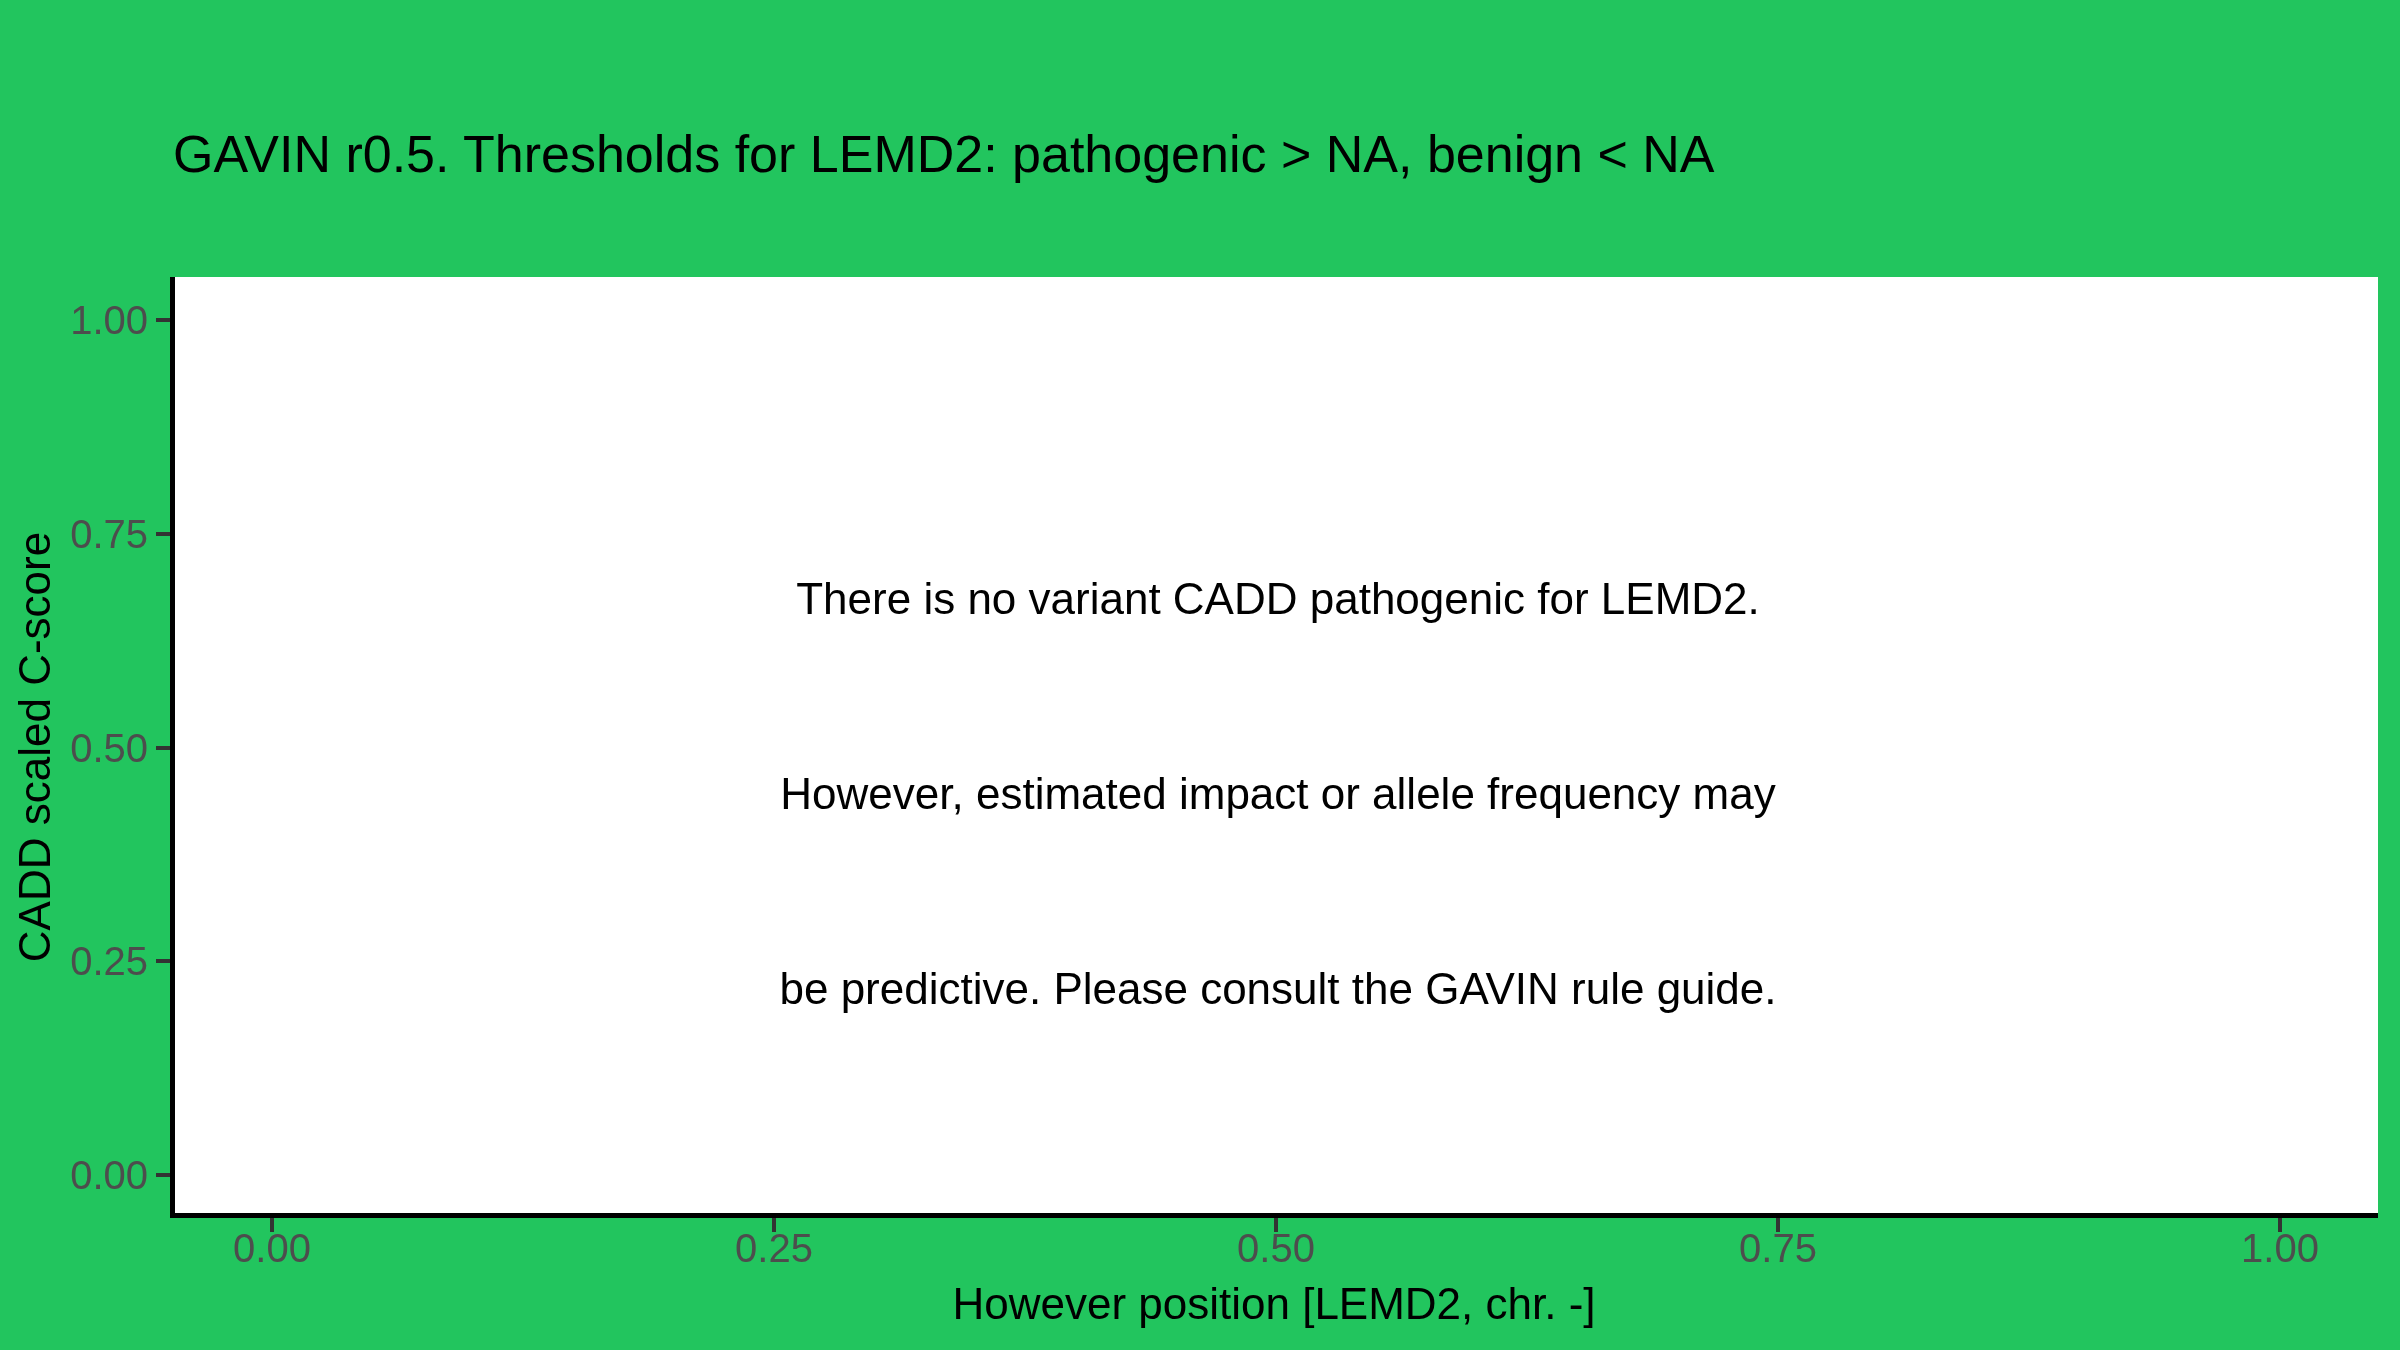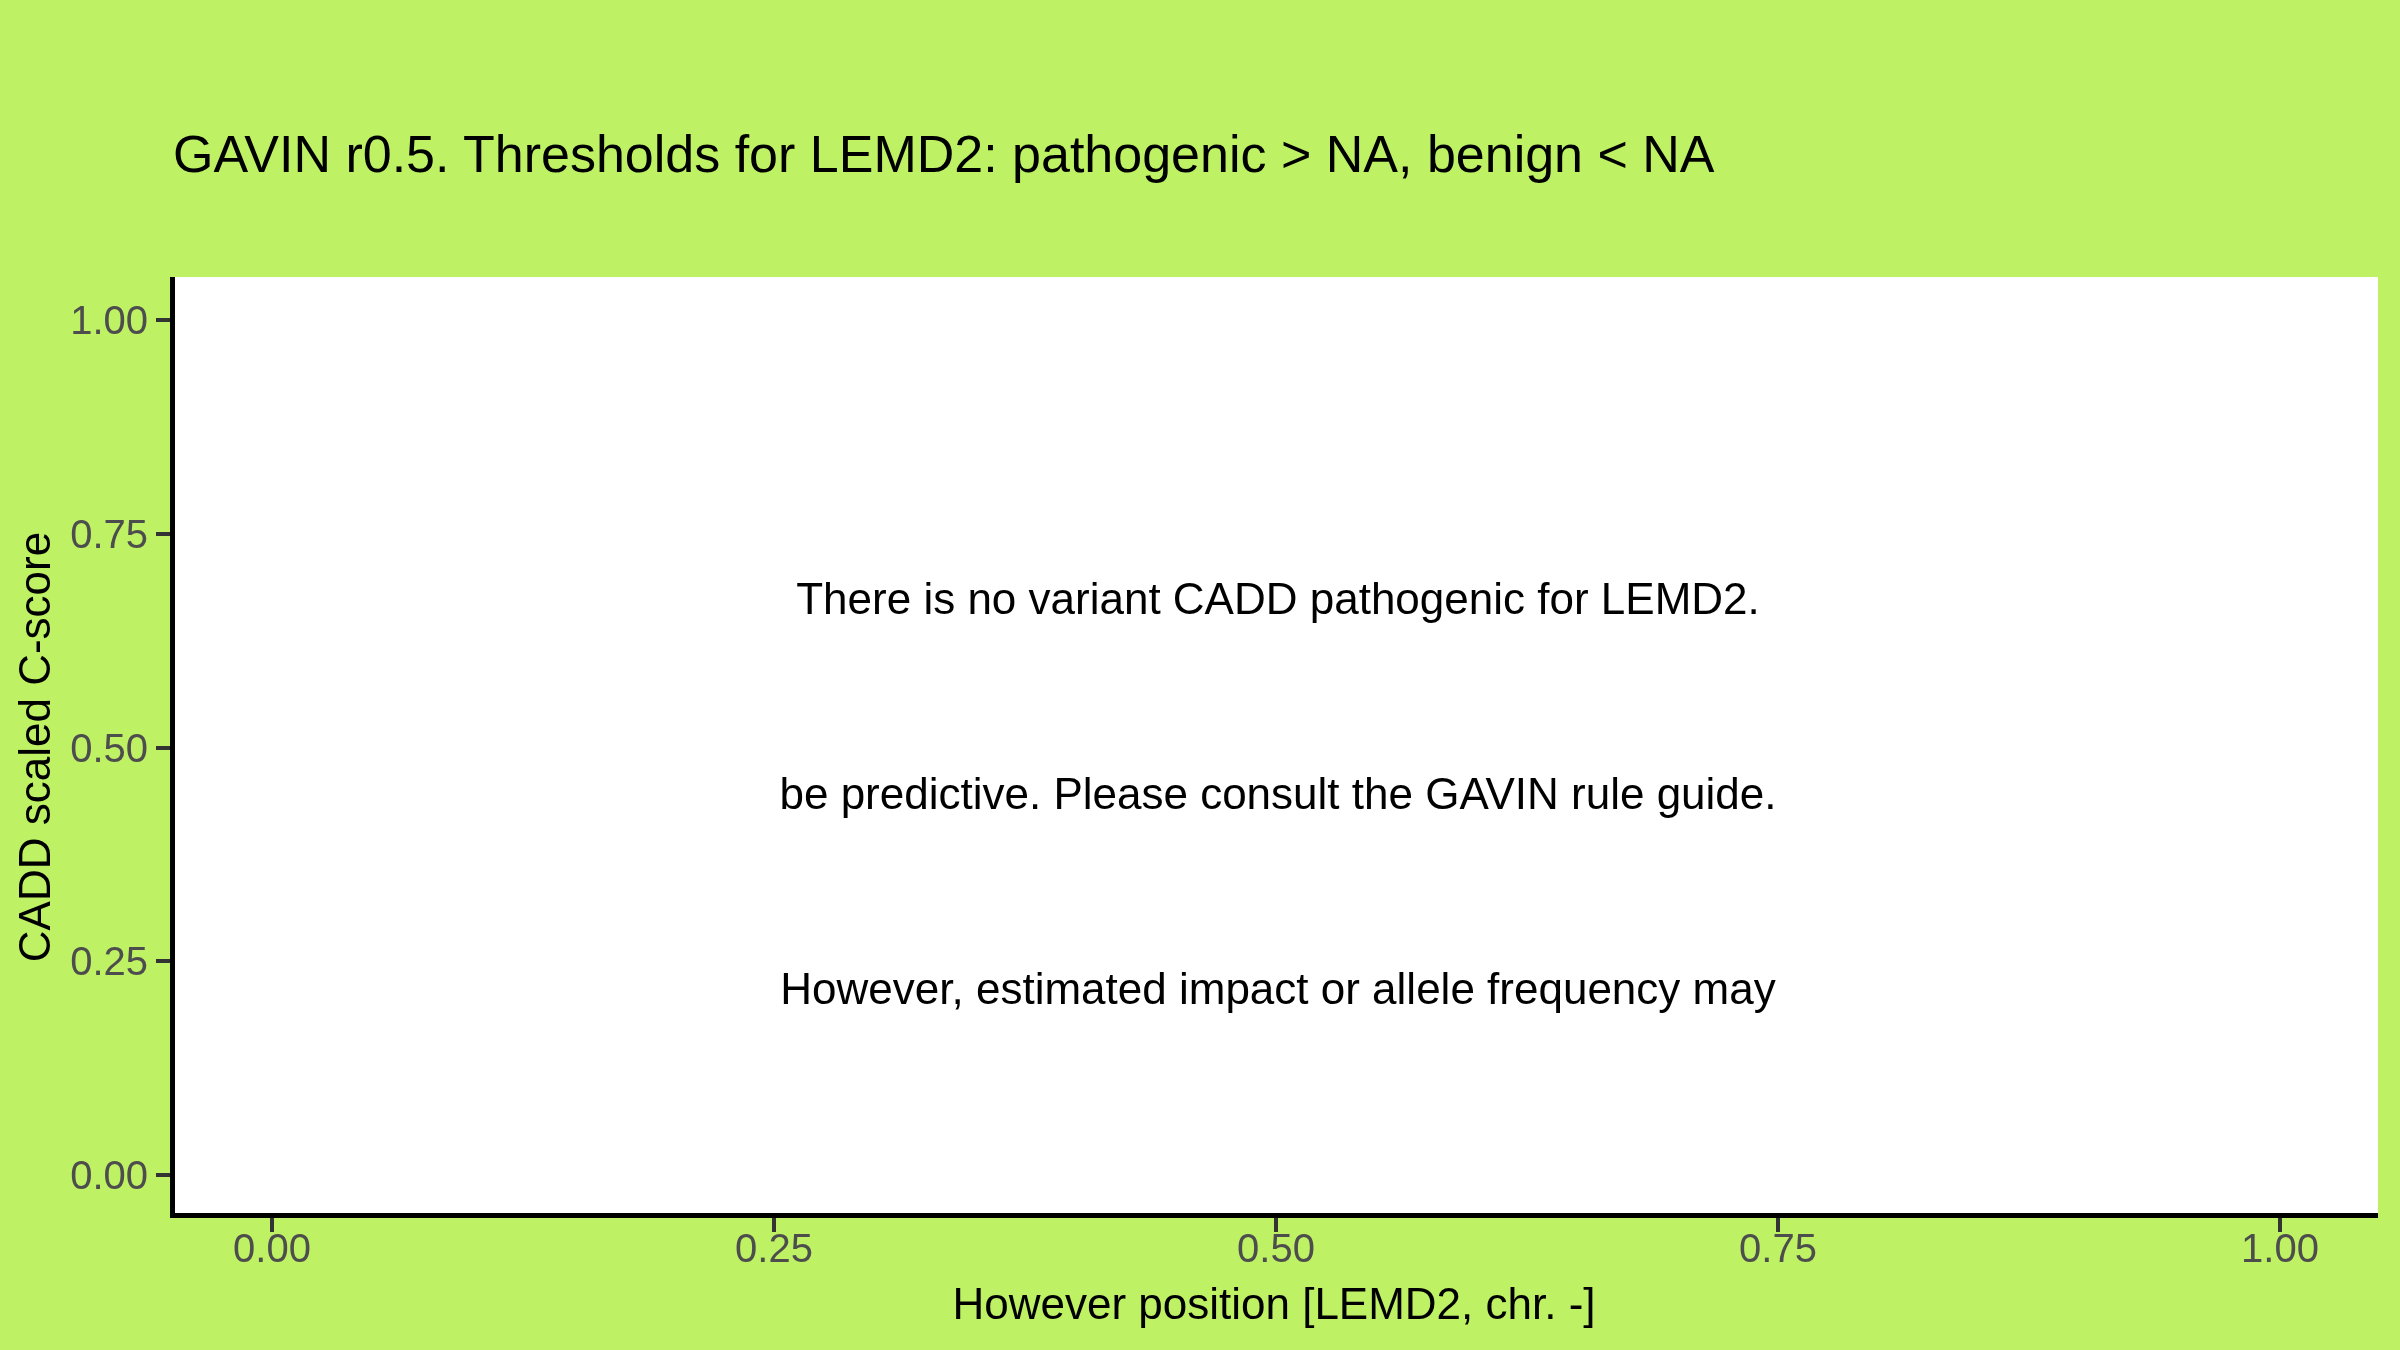--- a/index.html
+++ b/index.html
@@ -4,21 +4,21 @@
 <style>
   html, body {
     margin: 0;
     padding: 0;
     background: #ffffff;
   }
   #page {
     position: relative;
     width: 2400px;
     height: 1350px;
-    background: #bef264;
+    background: #22c55e;
     overflow: hidden;
     font-family: "Liberation Sans", sans-serif;
     color: #000000;
   }
   
   #plot-title {
     position: absolute;
     left: 173px;
     top: 12px;
     font-size: 52px;
@@ -115,22 +115,22 @@
     <div>GAVIN r0.5. Thresholds for LEMD2: pathogenic &gt; NA, benign &lt; NA</div>
     <div>MAF benign &gt; n/a, cat: N1</div>
     <div>red: ClinVar pathogenic variants, blue: rarity &amp; impact matched gnomAD</div>
     <div>variants, green: RefSeq exons, grey: genome-wide fallback threshold</div>
   </div>
 
   <div id="panel"></div>
 
   <div id="panel-annotation">
     <div>There is no variant CADD pathogenic for LEMD2.</div>
+    <div>However, estimated impact or allele frequency may</div>
     <div>be predictive. Please consult the GAVIN rule guide.</div>
-    <div>However, estimated impact or allele frequency may</div>
   </div>
 
   <div class="x-tick" style="left:270px"></div>
   <div class="x-tick" style="left:772px"></div>
   <div class="x-tick" style="left:1274px"></div>
   <div class="x-tick" style="left:1776px"></div>
   <div class="x-tick" style="left:2278px"></div>
 
   <div class="x-tick-label" style="left:272px">0.00</div>
   <div class="x-tick-label" style="left:774px">0.25</div>

